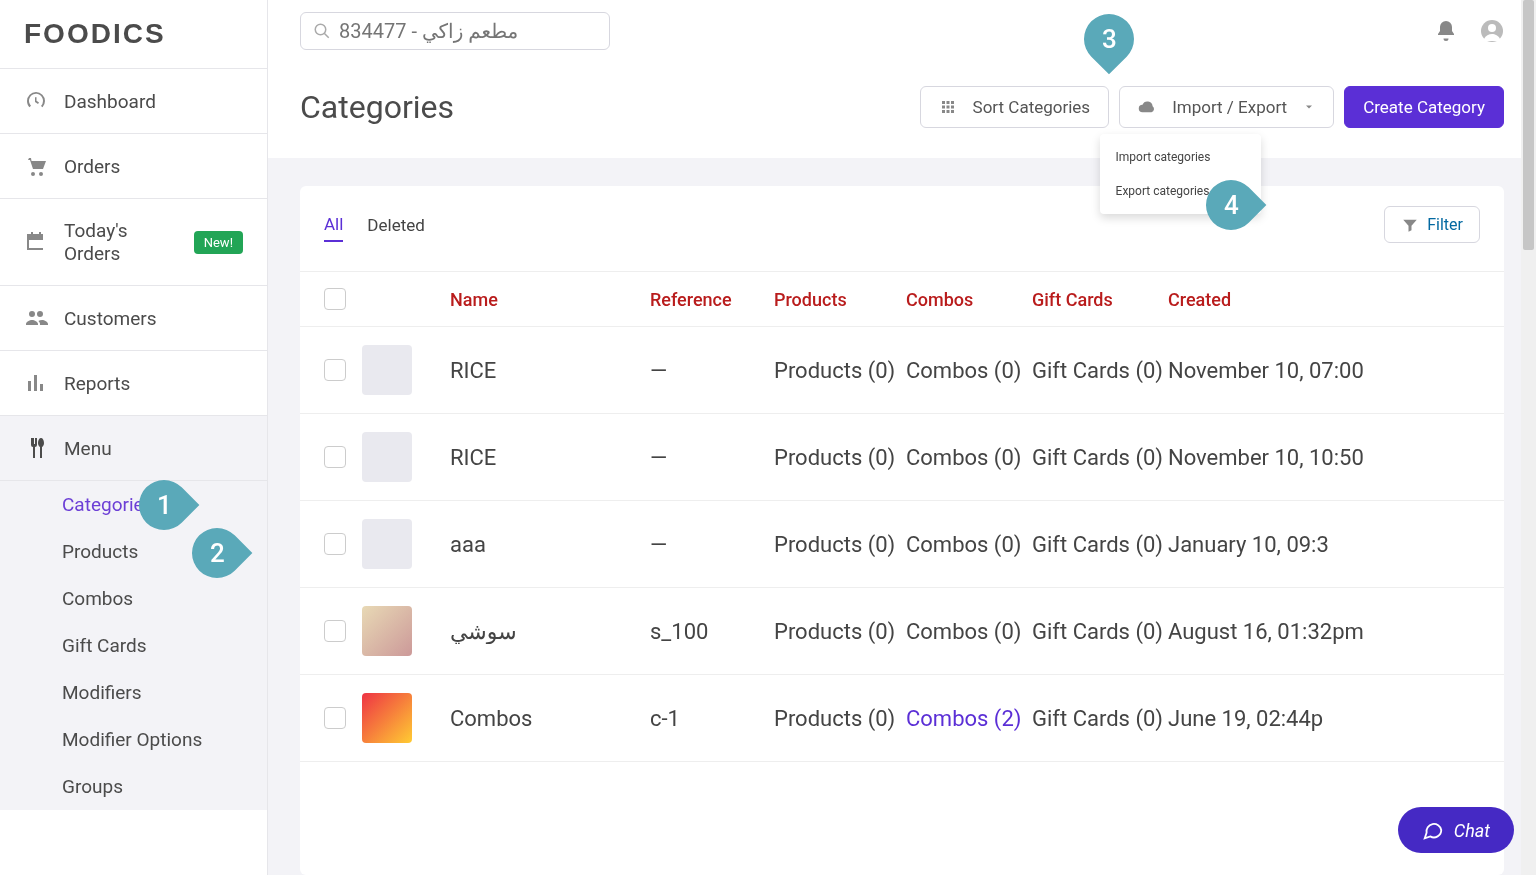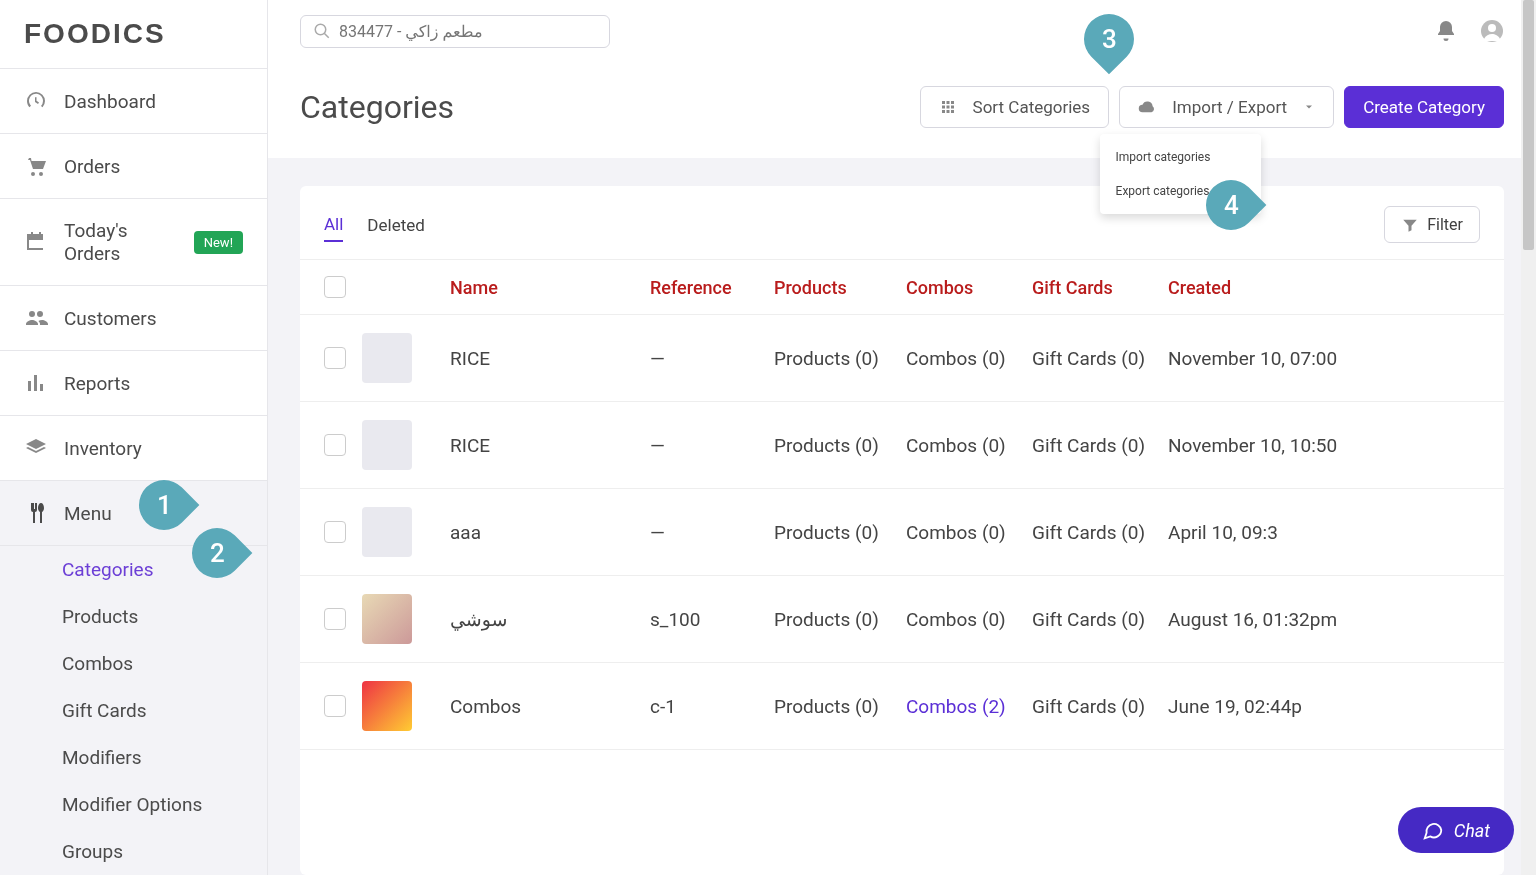--- a/index.html
+++ b/index.html
@@ -21,51 +21,51 @@
 .badge-new { background: #22a556; color: #fff; font-size: 13px; padding: 4px 10px; border-radius: 4px; }
 
 
 .subnav { background: #f3f3f7; }
 .subnav-item { padding: 12px 24px 12px 62px; font-size: 19px; color: #4b4b4b; cursor: pointer; }
 .subnav-item.selected { color: #6c3fd6; }
 
 
 .topbar { height: 62px; display: flex; align-items: center; padding: 0 32px; background: #fff; }
 .search-box { display: flex; align-items: center; border: 1px solid #d7d7df; border-radius: 6px; padding: 6px 12px; width: 310px; }
-.search-box input { border: none; outline: none; font-size: 16px; background: transparent; color: #7f1d1d; width: 100%; direction: ltr; }
+.search-box input { border: none; outline: none; font-size: 20px; background: transparent; color: #7f1d1d; width: 100%; direction: ltr; }
 .search-icon { width: 18px; height: 18px; fill: none; stroke: #aaa; stroke-width: 2; margin-right: 8px; flex-shrink: 0; }
 .topbar-spacer { flex: 1; }
 .topbar-icon { width: 24px; height: 24px; fill: #888; margin-left: 22px; cursor: pointer; }
 
 
 .page-header { display: flex; align-items: center; padding: 24px 32px 30px; background: #fff; }
 .page-title { font-size: 32px; color: #4b4b4b; font-weight: 400; }
 .page-header-actions { margin-left: auto; display: flex; gap: 10px; position: relative; }
 .btn { display: flex; align-items: center; gap: 16px; padding: 10px 18px; border-radius: 6px; font-size: 17px; cursor: pointer; border: 1px solid #d7d7df; background: #fff; color: #555; }
 .btn-primary { background: #5b2fd6; color: #fff; border-color: #5b2fd6; }
 .btn-icon { width: 18px; height: 18px; fill: #888; }
 .chevron { width: 12px; height: 12px; fill: #888; }
 
 
 .dropdown { position: absolute; top: 48px; left: 180px; width: 161px; background: #fff; border-radius: 4px; box-shadow: 0 4px 10px rgba(0,0,0,.15); padding: 6px 0; z-index: 20; }
 .dropdown-item { padding: 10px 16px; font-size: 12px; color: #444; cursor: pointer; }
 
 
-.content { margin: 28px 32px 0; background: #fff; border-radius: 6px; overflow: hidden; display: flex; flex-direction: column; flex: 1; min-height: 0; }
+.content { margin: 28px 32px 0; background: #fff; border-radius: 6px; overflow: hidden; display: flex; flex-direction: column; flex: 1; min-height: 0; gap: 12px; }
 .tabs-row { display: flex; align-items: center; padding: 20px 24px 0; }
 .tab { margin-right: 24px; font-size: 17px; color: #444; cursor: pointer; padding-bottom: 6px; }
 .tab.active { color: #5b2fd6; border-bottom: 2px solid #5b2fd6; }
 .tabs-spacer { flex: 1; }
-.filter-btn { display: flex; align-items: center; gap: 8px; border: 1px solid #d7d7df; border-radius: 6px; padding: 8px 16px; font-size: 16px; color: #404040; cursor: pointer; margin-bottom: 6px; }
+.filter-btn { display: flex; align-items: center; gap: 8px; border: 1px solid #d7d7df; border-radius: 6px; padding: 8px 16px; font-size: 16px; color: #0369a1; cursor: pointer; margin-bottom: 6px; }
 
 
 .table { display: flex; flex-direction: column; flex: 1; overflow: auto; margin-top: 10px; }
 .table-header, .table-row { display: grid; grid-template-columns: 60px 88px 200px 124px 132px 126px 136px 1fr; align-items: center; padding: 0 2px; min-height: 68px; border-bottom: 1px solid #eee; }
 .table-header { font-size: 18px; color: #b91c1c; font-weight: 500; min-height: 56px; border-top: 1px solid #eee; }
-.table-row { font-size: 19px; color: #444; min-height: 87px; }
+.table-row { font-size: 22px; color: #444; min-height: 87px; }
 .checkbox { width: 22px; height: 22px; border: 1.5px solid #ccc; border-radius: 4px; margin-left: 22px; cursor: pointer; }
 .row-thumb { width: 50px; height: 50px; background: #e9e9ef; border-radius: 4px; }
 .cell { white-space: nowrap; overflow: hidden; text-overflow: ellipsis; }
 .link { color: #5b2fd6; }
 
 
 .callout { position: absolute; width: 50px; height: 50px; background: #5aa9b9; color: #fff; font-size: 26px; font-weight: 500; display: flex; align-items: center; justify-content: center; border-radius: 50% 50% 50% 0; transform: rotate(-45deg); z-index: 30; }
 .callout span { transform: rotate(45deg); }
 .callout.pin-left  { border-radius: 50% 50% 0 50%; transform: rotate(-45deg); }
 .callout.pin-left span { transform: rotate(45deg); }
@@ -113,26 +113,20 @@
       <svg class="nav-icon" viewBox="0 0 24 24">
           <path d="M8 11a3 3 0 100-6 3 3 0 000 6zm8 0a3 3 0 100-6 3 3 0 000 6zM2 19v-1c0-2.2 3.6-4 6-4s6 1.8 6 4v1H2zm14 0v-1c0-1.2-.6-2.3-1.6-3.1 1-.6 2.3-.9 3.6-.9 2.4 0 6 1.8 6 4v1h-8z"></path>
         </svg>
       <span>Customers</span>
     </div>
     <div class="nav-item">
       <svg class="nav-icon" viewBox="0 0 24 24">
           <path d="M4 20h3V10H4v10zm6 0h3V4h-3v16zm6 0h3v-7h-3v7z"></path>
         </svg>
       <span>Reports</span>
-    </div>
-    <div class="nav-item">
-      <svg class="nav-icon" viewBox="0 0 24 24">
-          <path d="M12 3l10 5-10 5L2 8l10-5zm0 12l8-4 2 1-10 5L2 12l2-1 8 4z"></path>
-        </svg>
-      <span>Inventory</span>
     </div>
     <div class="nav-item active">
       <svg class="nav-icon" viewBox="0 0 24 24">
           <path d="M7 2v7a2 2 0 002 2v11h2V11a2 2 0 002-2V2h-2v6h-1V2h-2v6H8V2H7zm10 0c-1.7 0-3 2-3 5 0 2 1 3.5 2 4v11h2V11c1-.5 2-2 2-4 0-3-1.3-5-3-5z"></path>
         </svg>
       <span>Menu</span>
     </div>
 
     <div class="subnav">
       <div class="subnav-item selected">Categories</div>
@@ -255,21 +249,21 @@
                 <div class="checkbox"></div>
               </div>
               <div>
                 <div class="row-thumb "></div>
               </div>
               <div class="cell">aaa</div>
               <div class="cell">—</div>
               <div class="cell">Products (0)</div>
               <div class="cell ">Combos (0)</div>
               <div class="cell">Gift Cards (0)</div>
-              <div class="cell">April 10, 09:3</div>
+              <div class="cell">January 10, 09:3</div>
             </div>
             <div class="table-row">
               <div>
                 <div class="checkbox"></div>
               </div>
               <div>
                 <div class="row-thumb img-sushi"></div>
               </div>
               <div class="cell">سوشي</div>
               <div class="cell">s_100</div>

